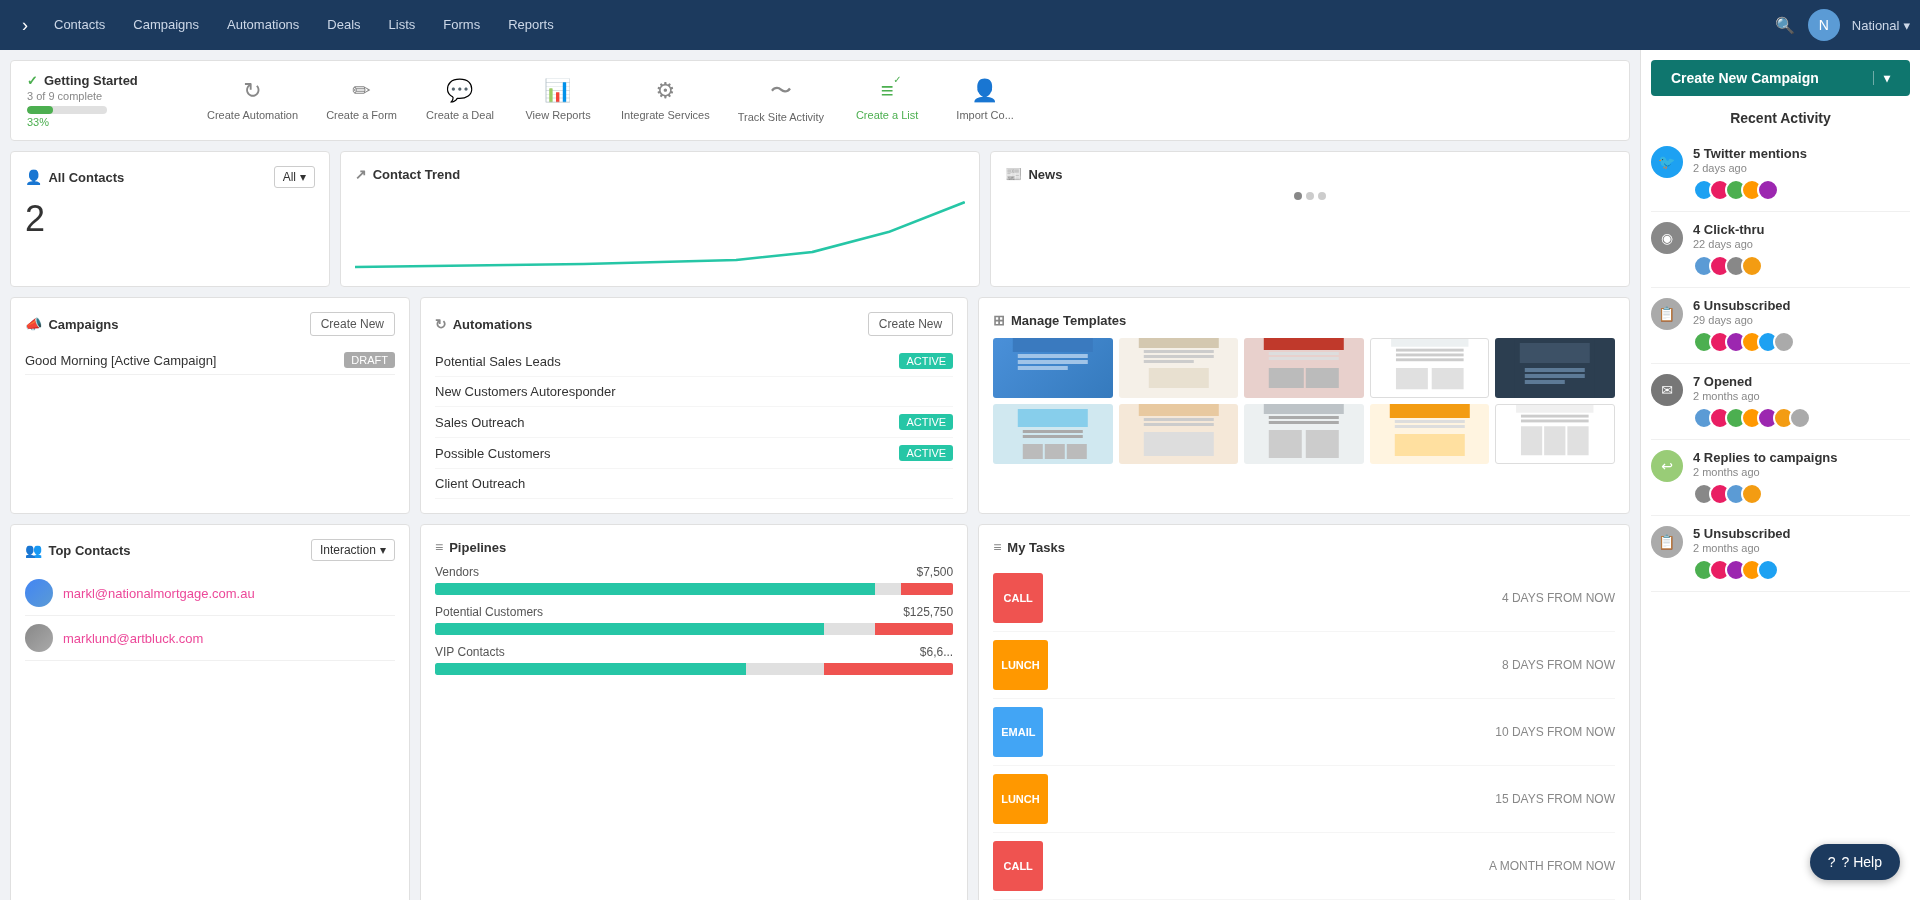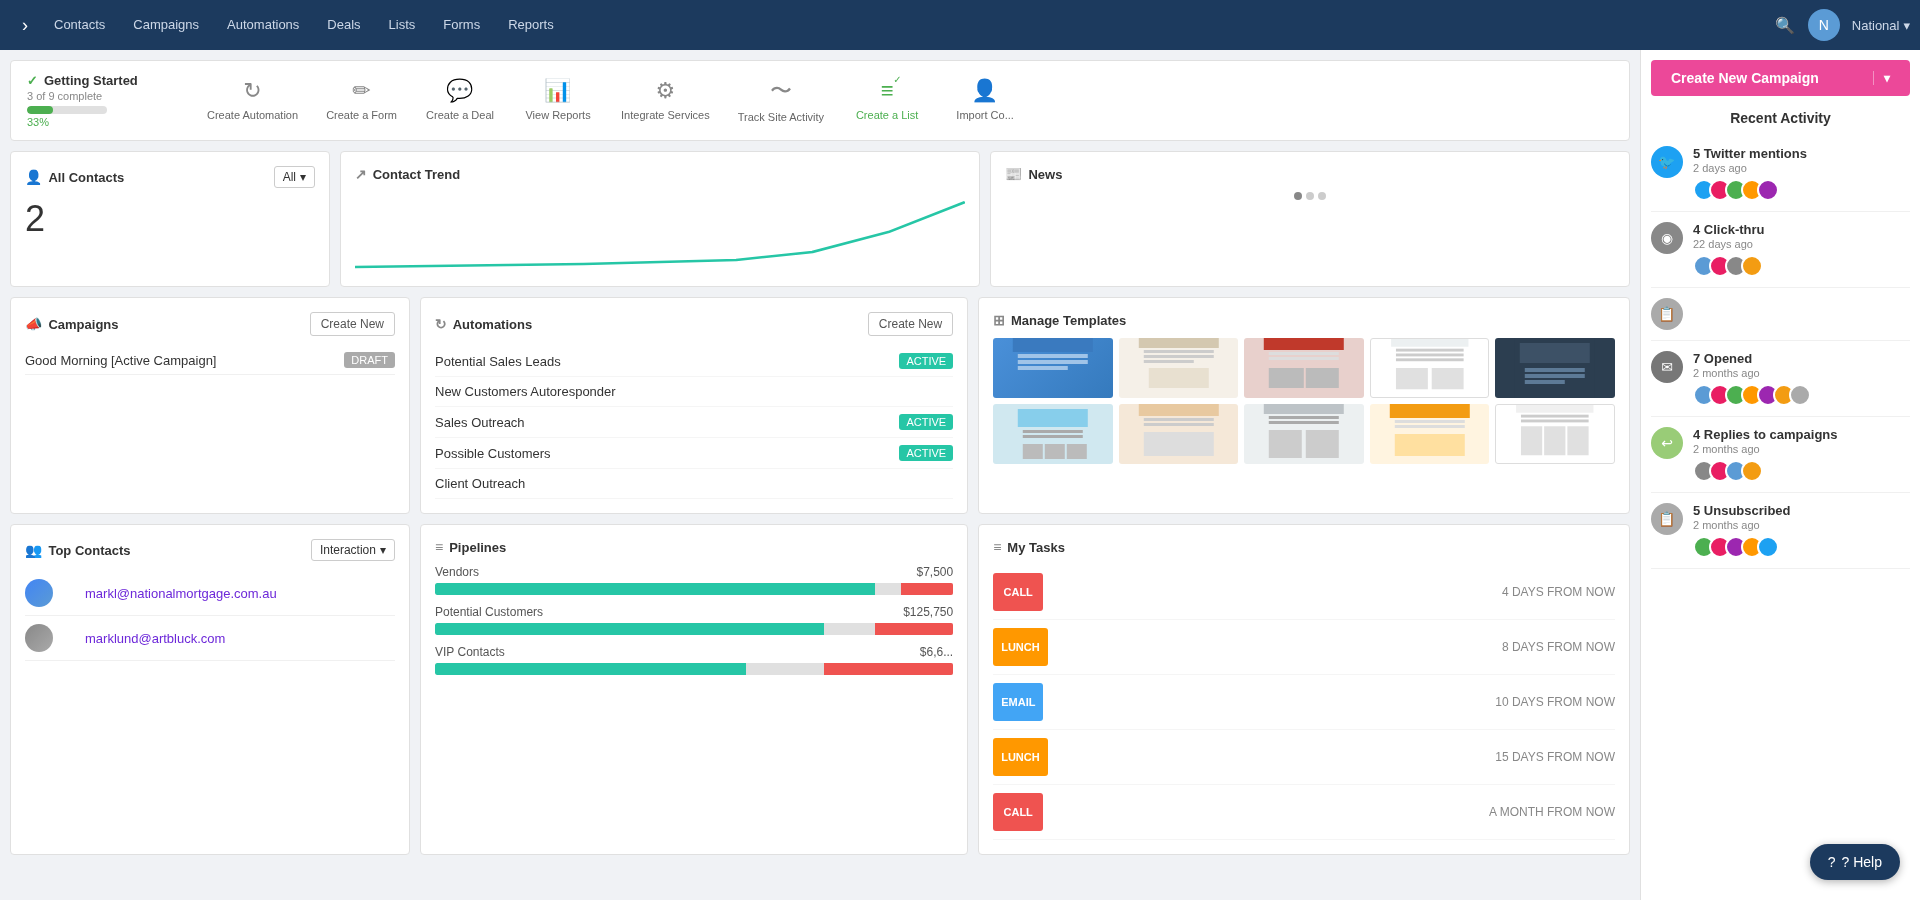--- a/index.html
+++ b/index.html
@@ -75,39 +75,39 @@
 
     
     .col-templates { flex: 1.2; overflow: hidden; }
     .templates-grid { display: grid; grid-template-columns: repeat(5, 1fr); gap: 6px; margin-top: 4px; }
     .template-thumb { background: #e8e8e8; border-radius: 3px; height: 60px; overflow: hidden; position: relative; cursor: pointer; }
 
     
     .col-top-contacts { flex: 1; min-width: 300px; max-width: 400px; }
     .contact-item { display: flex; align-items: center; gap: 10px; padding: 8px 0; border-bottom: 1px solid #f0f0f0; font-size: 13px; cursor: pointer; }
     .contact-avatar { width: 28px; height: 28px; border-radius: 50%; background: #5b9bd5; display: flex; align-items: center; justify-content: center; color: #fff; font-size: 11px; flex-shrink: 0; }
-    .contact-email { color: #6d28d9; margin-left: 22px; }
+    .contact-email { color: #ec4899; }
     .interaction-filter { display: flex; align-items: center; gap: 4px; border: 1px solid #ccc; border-radius: 3px; padding: 3px 8px; font-size: 12px; cursor: pointer; background: #fff; }
 
     
     .col-pipelines { flex: 1; }
     .pipeline-item { margin-bottom: 10px; }
     .pipeline-label { display: flex; justify-content: space-between; font-size: 12px; margin-bottom: 3px; color: #555; }
 
     
     .col-tasks { flex: 1.2; }
     .task-item { display: flex; justify-content: space-between; align-items: center; padding: 8px 0; border-bottom: 1px solid #f5f5f5; }
-    .task-badge { padding: 13px 8px; border-radius: 3px; font-size: 11px; font-weight: 600; color: #fff; min-width: 50px; text-align: center; }
+    .task-badge { padding: 19px 8px; border-radius: 3px; font-size: 11px; font-weight: 600; color: #fff; min-width: 50px; text-align: center; }
     .task-call { background: #ef5350; }
     .task-lunch { background: #ff9800; }
     .task-email { background: #42a5f5; }
     .task-when { font-size: 12px; color: #888; }
 
     
-    .create-campaign-btn { background: #ec4899; color: #fff; border: none; padding: 10px 20px; border-radius: 4px; font-size: 14px; font-weight: 600; cursor: pointer; width: 100%; display: flex; align-items: center; justify-content: space-between; }
+    .create-campaign-btn { background: #0f766e; color: #fff; border: none; padding: 10px 20px; border-radius: 4px; font-size: 14px; font-weight: 600; cursor: pointer; width: 100%; display: flex; align-items: center; justify-content: space-between; }
     .create-campaign-btn .btn-arrow { border-left: 1px solid rgba(255,255,255,0.4); padding-left: 10px; margin-left: 10px; font-size: 12px; }
     .recent-activity-title { font-size: 14px; font-weight: 600; margin: 14px 0 10px; color: #333; text-align: center; }
     .activity-item { display: flex; align-items: flex-start; gap: 10px; padding: 10px 0; border-bottom: 1px solid #f0f0f0; }
     .activity-icon { width: 32px; height: 32px; border-radius: 50%; display: flex; align-items: center; justify-content: center; font-size: 14px; flex-shrink: 0; }
     .activity-icon.twitter { background: #1da1f2; color: #fff; }
     .activity-icon.clickthru { background: #888; color: #fff; }
     .activity-icon.unsub { background: #aaa; color: #fff; }
     .activity-icon.opened { background: #777; color: #fff; }
     .activity-icon.reply { background: #9c7; color: #fff; }
     .activity-icon.unsub2 { background: #aaa; color: #fff; }
@@ -521,20 +521,32 @@
           <div class="activity-avatar" style="background:#5b9bd5"></div>
           <div class="activity-avatar" style="background:#e91e63"></div>
           <div class="activity-avatar" style="background:#888"></div>
           <div class="activity-avatar" style="background:#f39c12"></div>
         </div>
       </div>
     </div>
 
     <div class="activity-item">
       <div class="activity-icon unsub">📋</div>
+      <div class="activity-info">
+        <div class="activity-label">6 Unsubscribed</div>
+        <div class="activity-time">29 days ago</div>
+        <div class="activity-avatars">
+          <div class="activity-avatar" style="background:#4caf50"></div>
+          <div class="activity-avatar" style="background:#e91e63"></div>
+          <div class="activity-avatar" style="background:#9c27b0"></div>
+          <div class="activity-avatar" style="background:#ff9800"></div>
+          <div class="activity-avatar" style="background:#1da1f2"></div>
+          <div class="activity-avatar" style="background:#aaa"></div>
+        </div>
+      </div>
     </div>
 
     <div class="activity-item">
       <div class="activity-icon opened">✉</div>
       <div class="activity-info">
         <div class="activity-label">7 Opened</div>
         <div class="activity-time">2 months ago</div>
         <div class="activity-avatars">
           <div class="activity-avatar" style="background:#5b9bd5"></div>
           <div class="activity-avatar" style="background:#e91e63"></div>

